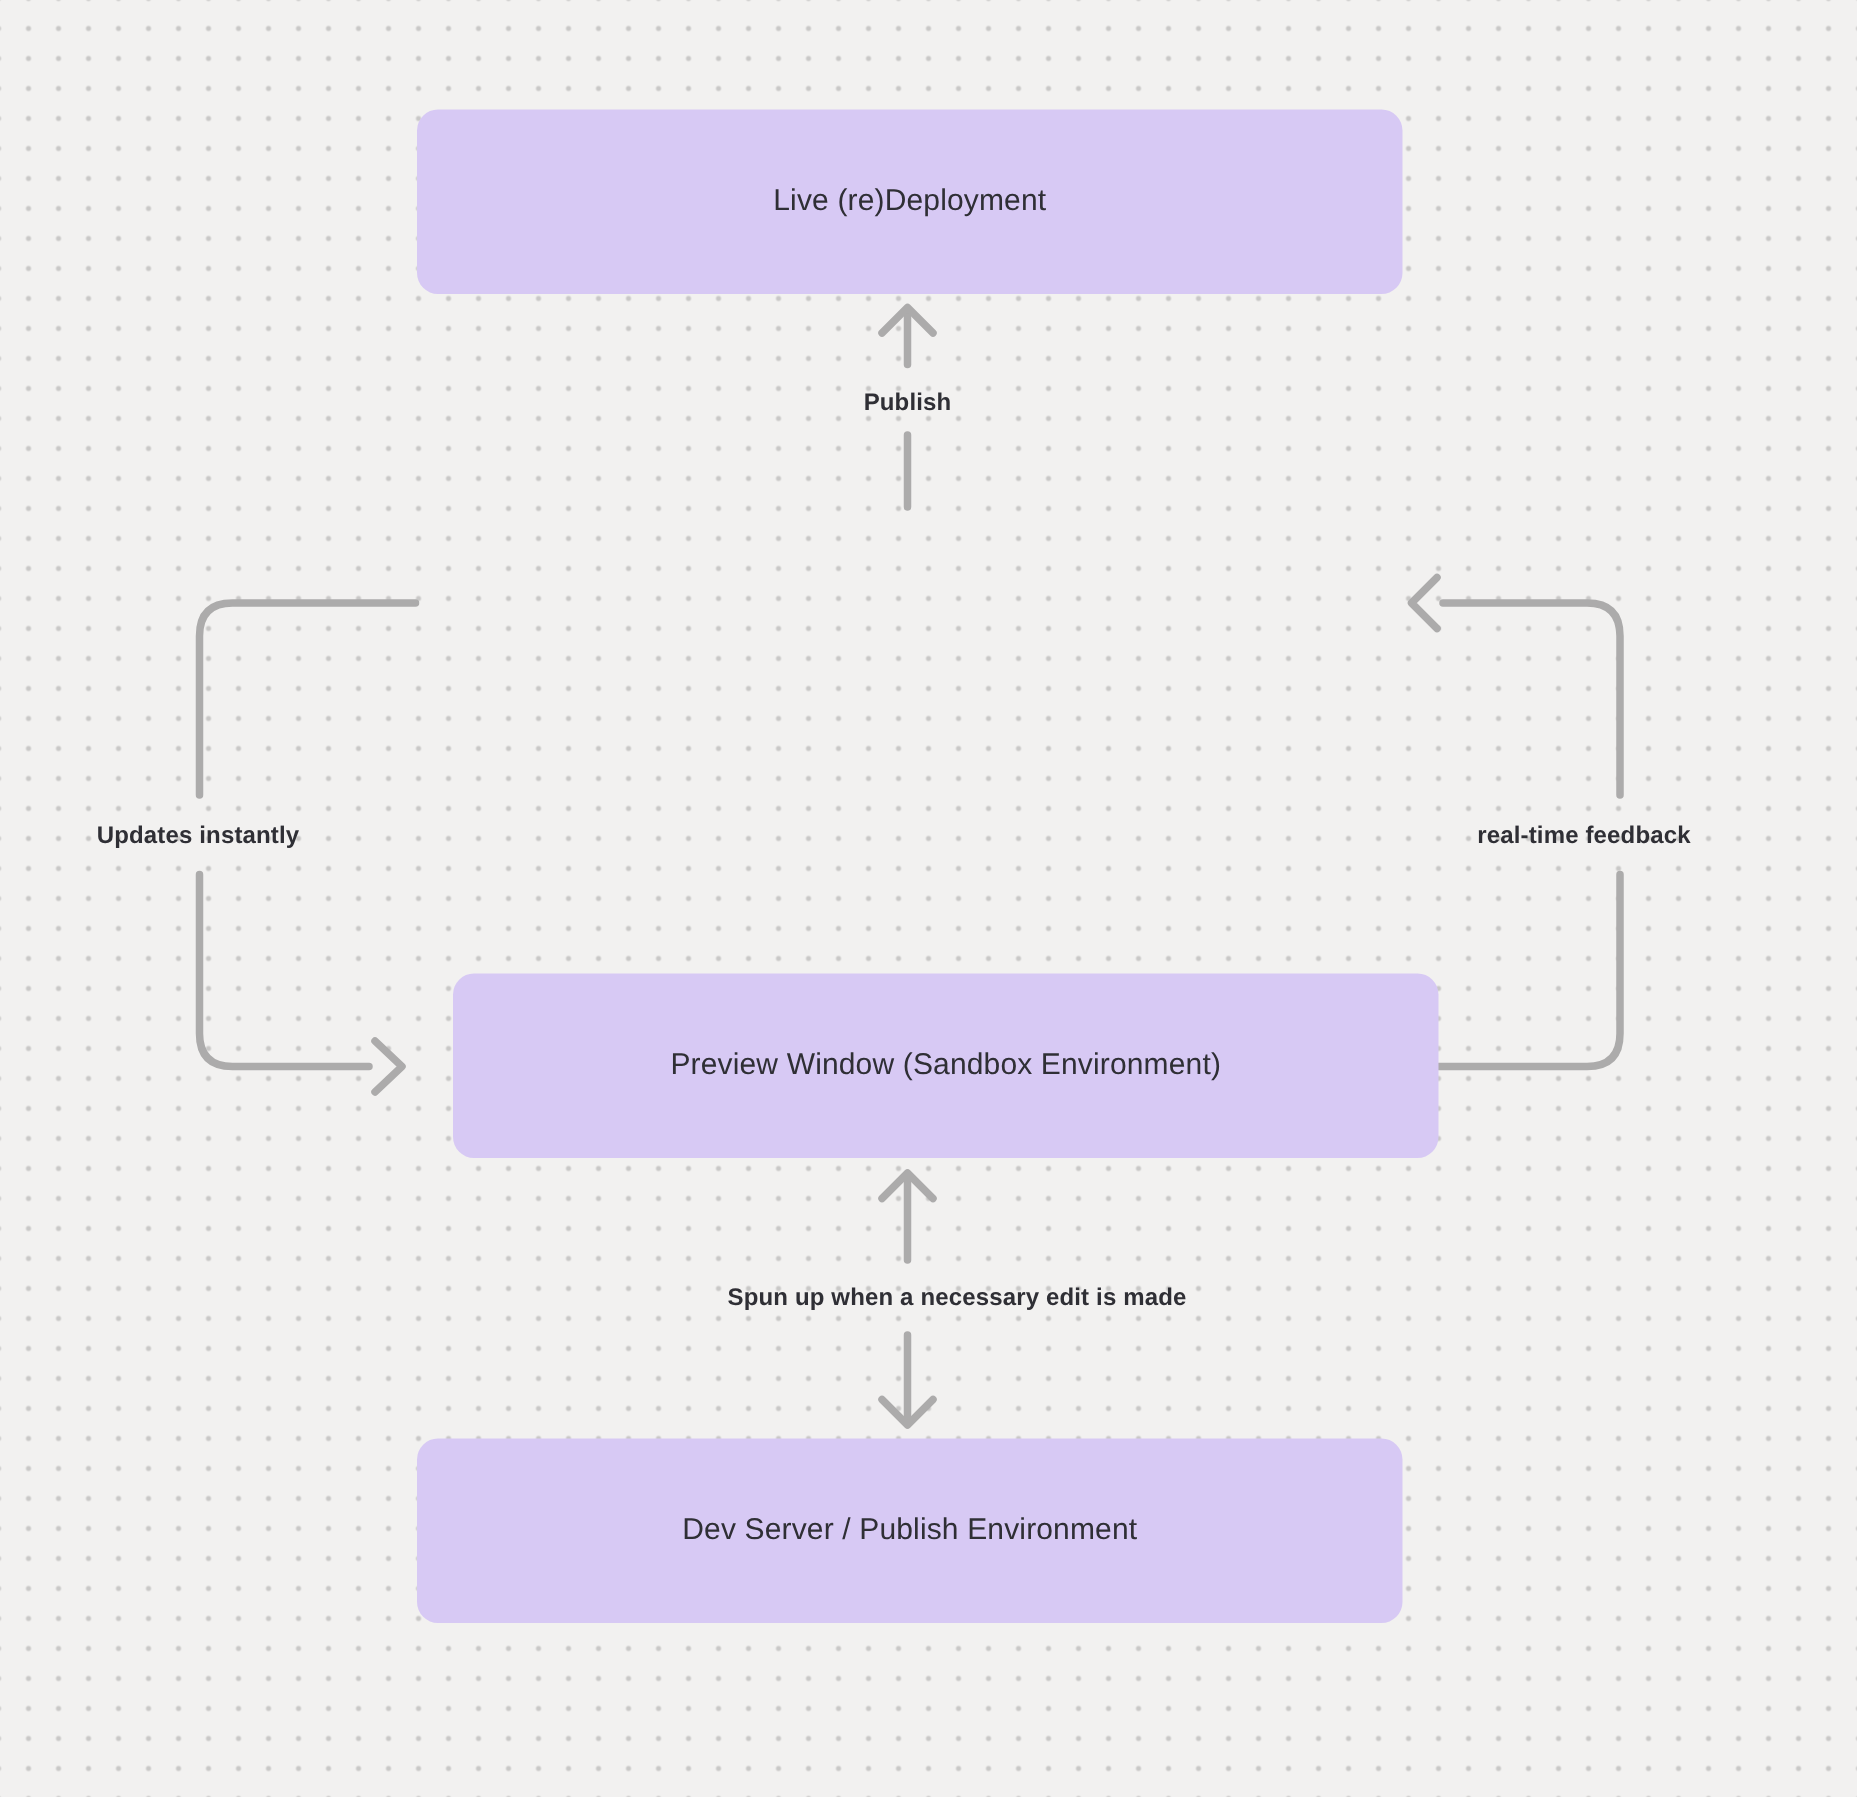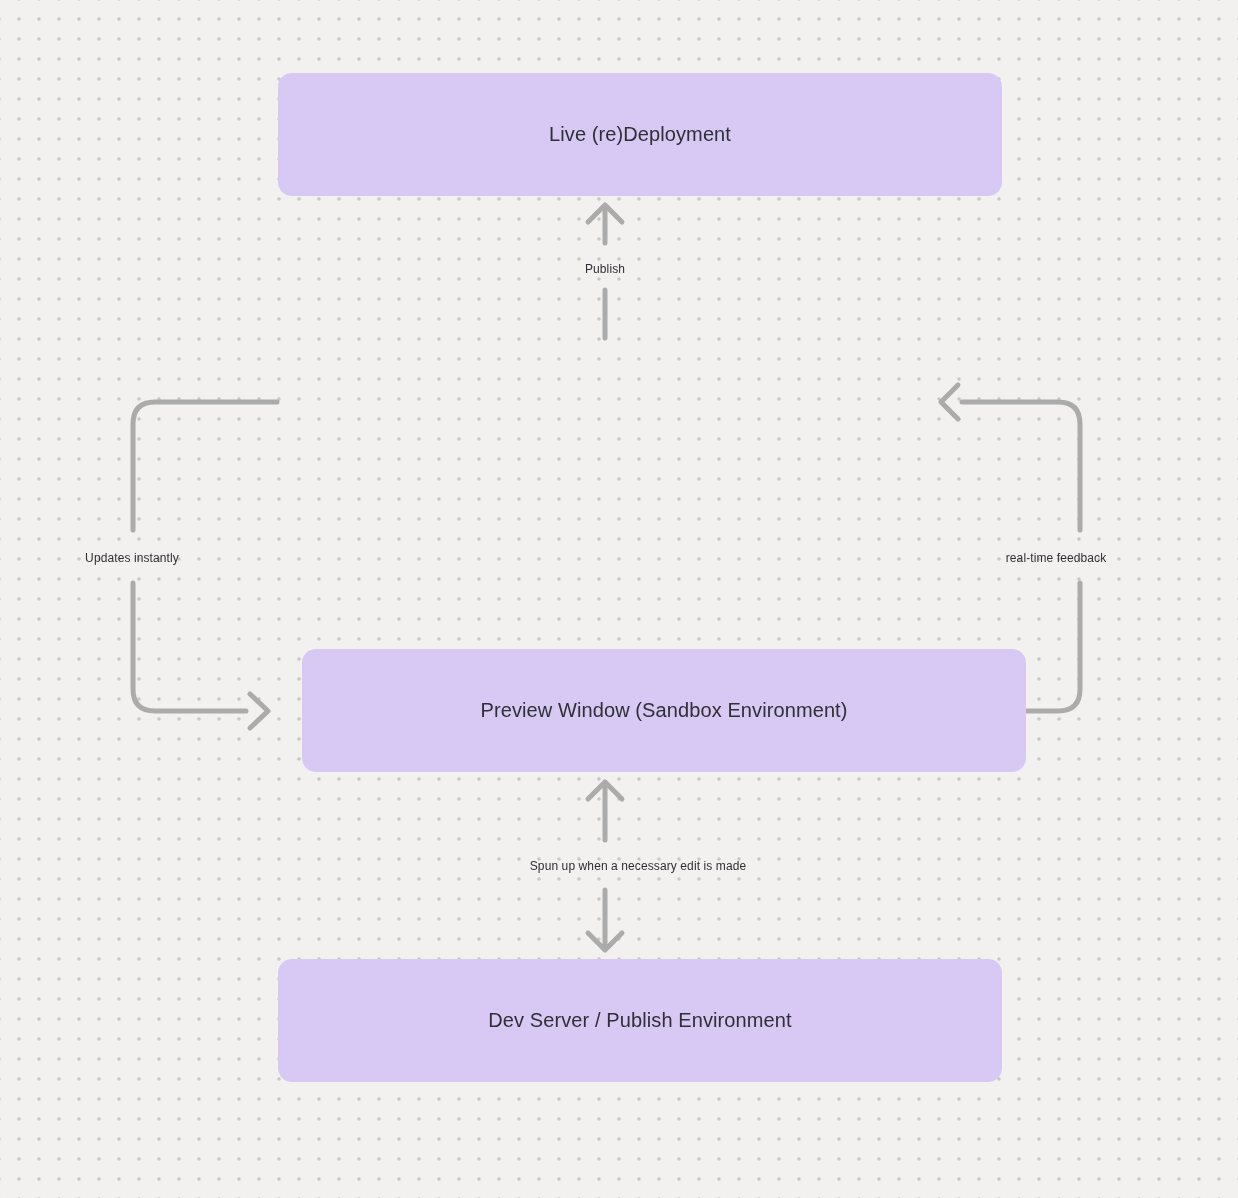--- a/index.html
+++ b/index.html
@@ -33,43 +33,43 @@
   svg.edges path {
     fill: none;
     stroke: #acabab;
     stroke-width: 5;
     stroke-linecap: round;
     stroke-linejoin: round;
   }
   .node {
     position: absolute;
     left: 278px;
-    width: 724px;
+    width: 657px;
     height: 123px;
     background: #d7c9f4;
     border-radius: 14px;
     display: flex;
     align-items: center;
     justify-content: center;
     text-align: center;
     font-size: 20px;
     font-weight: 500;
     color: #2f2f35;
     letter-spacing: 0.1px;
   }
   .node-live      { top: 73px;  }
   .node-editor    { top: 340px; }
   .node-preview   { top: 649px; margin-left: 24px; }
   .node-devserver { top: 959px; }
   .edge-label {
     position: absolute;
     transform: translate(-50%, -50%);
     white-space: nowrap;
-    font-size: 12px;
-    font-weight: 400;
+    font-size: 16px;
+    font-weight: 700;
     color: #2f2f35;
     letter-spacing: 0.1px;
   }
   .label-publish  { left: 605px;  top: 269px; }
   .label-updates  { left: 132px;  top: 558px; }
   .label-realtime { left: 1056px; top: 558px; }
   .label-spun     { left: 638px;  top: 866px; }
 </style>
 </head>
 <body>

